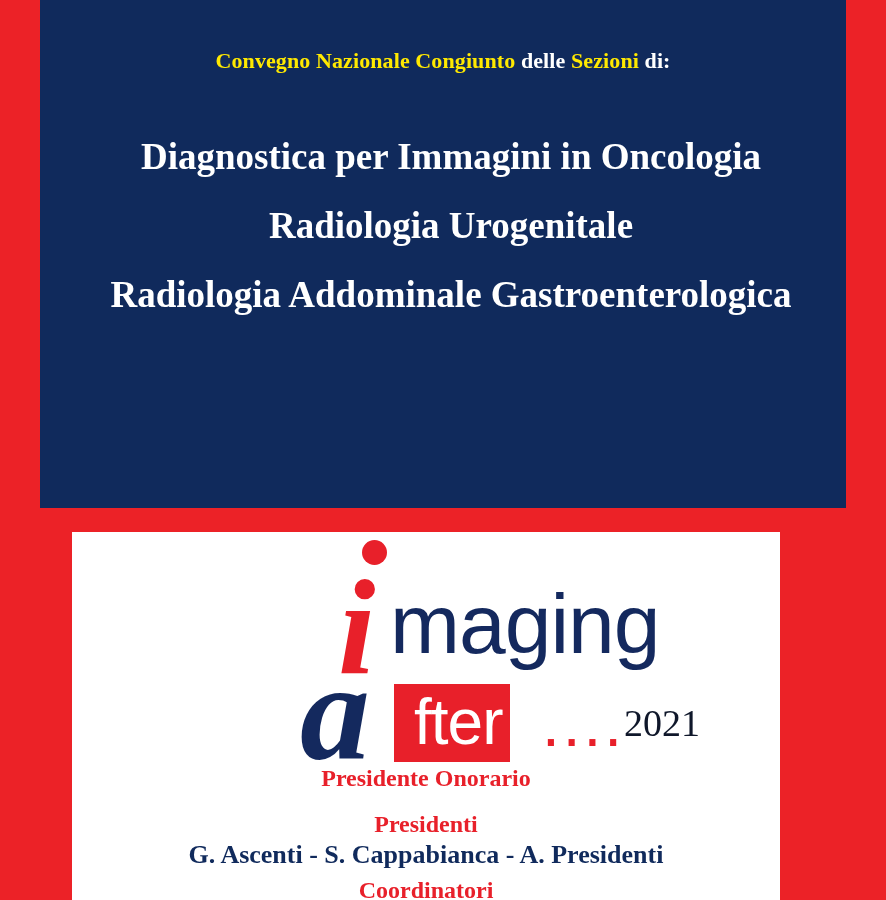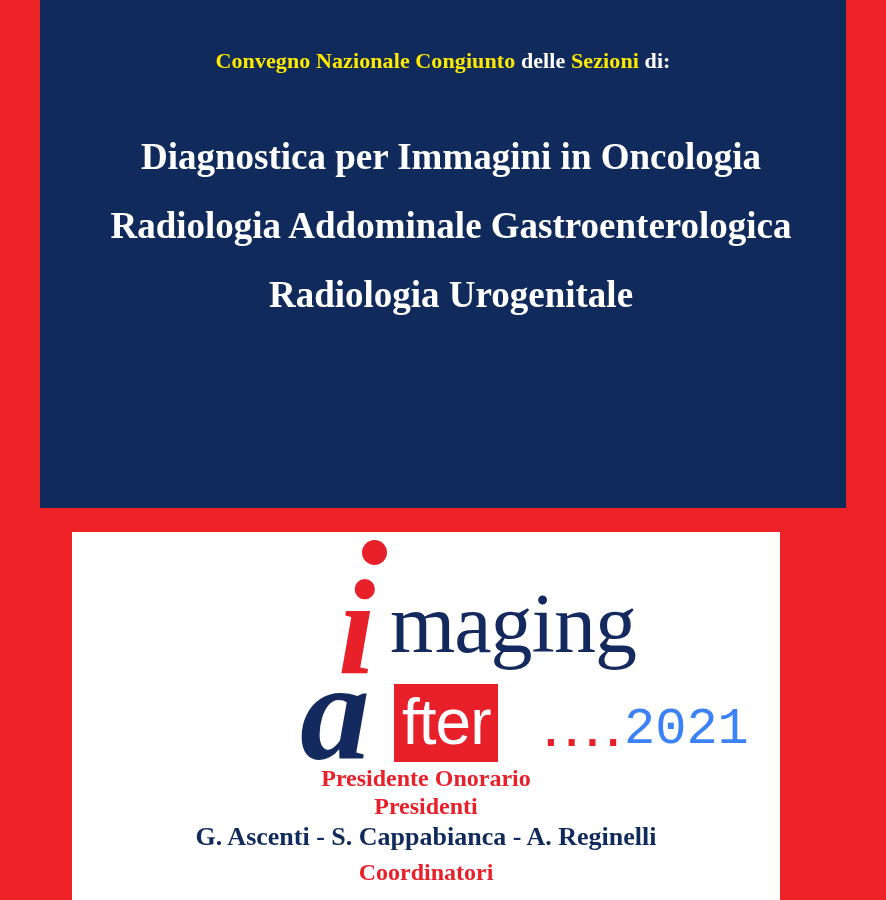--- a/index.html
+++ b/index.html
@@ -100,21 +100,21 @@
     font-style: italic;
     font-weight: bold;
     font-size: 135px;
     color: #E8202A;
     line-height: 1;
   }
   .word-maging {
     position: absolute;
     left: 318px;
     top: 50px;
-    font-family: Liberation Serif, serif;
+    font-family: Liberation Sans, sans-serif;
     font-size: 84px;
     color: #14295E;
     letter-spacing: -1px;
     line-height: 1;
   }
   .letter-a {
     position: absolute;
     left: 228px;
     top: 110px;
     font-family: "Liberation Serif", serif;
@@ -126,40 +126,40 @@
   }
   .fter-box {
     position: absolute;
     left: 322px;
     top: 152px;
     background: #E8202A;
     color: #FFFFFF;
     font-family: "Liberation Sans", sans-serif;
     font-size: 64px;
     line-height: 1.0;
-    padding: 6px 8px 8px 8px;
+    padding: 6px 8px 8px 20px;
     letter-spacing: -1px;
   }
   .dots {
     position: absolute;
     left: 470px;
     top: 160px;
     font-family: "Liberation Sans", sans-serif;
     font-size: 64px;
     color: #E8202A;
     letter-spacing: 3px;
     line-height: 1;
   }
   .year {
     position: absolute;
     left: 552px;
     top: 172px;
-    font-family: Liberation Mono, monospace;
-    font-size: 52px;
-    color: #3b82f6;
+    font-family: Liberation Serif, serif;
+    font-size: 38px;
+    color: #0f172a;
     line-height: 1;
   }
 
   
   .credits {
     position: absolute;
     left: 0;
     top: 232px;
     width: 100%;
     text-align: center;
@@ -177,52 +177,52 @@
     line-height: 1.22;
     margin-bottom: 4px;
   }
   .credit-names-wide {
     color: #102A5C;
     font-size: 26px;
     font-weight: bold;
     line-height: 1.22;
     white-space: nowrap;
   }
-  .credit-role.second { margin-top: 0; }
+  .credit-role.second { margin-top: 18px; }
   .credit-role.third { margin-top: 6px; }
   .clipped { overflow: hidden; }
 </style>
 </head>
 <body>
 
 <div class="navy-panel">
 
   <div class="sections-line">
     <span class="hl">Convegno Nazionale Congiunto</span><span> delle </span><span class="hl">Sezioni</span><span> di:</span>
   </div>
 
   <div class="section-titles">
     <div class="st">Diagnostica per Immagini in Oncologia</div>
+    <div class="st">Radiologia Urogenitale</div>
     <div class="st">Radiologia Addominale Gastroenterologica</div>
-    <div class="st">Radiologia Urogenitale</div>
   </div>
 
 </div>
 
 <div class="white-card">
 
   <div class="logo-block">
     <div class="dot-i"></div>
     <div class="letter-i">i</div>
     <div class="word-maging">maging</div>
     <div class="letter-a">a</div>
     <div class="fter-box">fter</div>
     <div class="dots">....</div>
     <div class="year">2021</div>
   </div>
 
   <div class="credits clipped">
     <div class="credit-role">Presidente Onorario</div>
     <div class="credit-role second">Presidenti</div>
-    <div class="credit-names-wide">G. Ascenti - S. Cappabianca - A. Reginelli</div>
+    <div class="credit-names-wide">G. Ascenti - S. Cappabianca - A. Presidenti</div>
     <div class="credit-role third">Coordinatori</div>
   </div>
 </div>
 
 </body></html>

